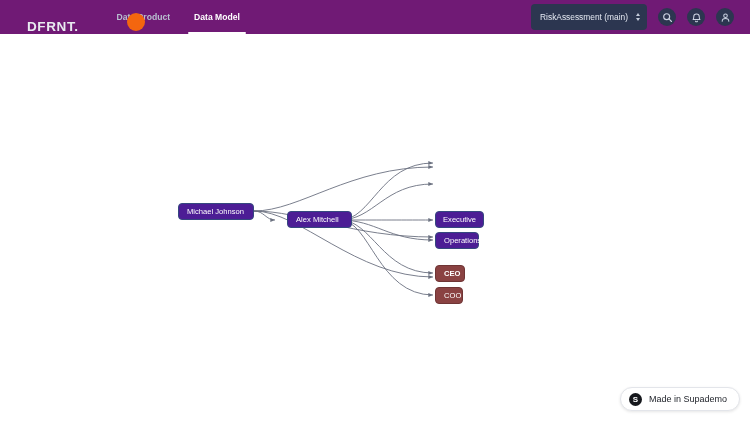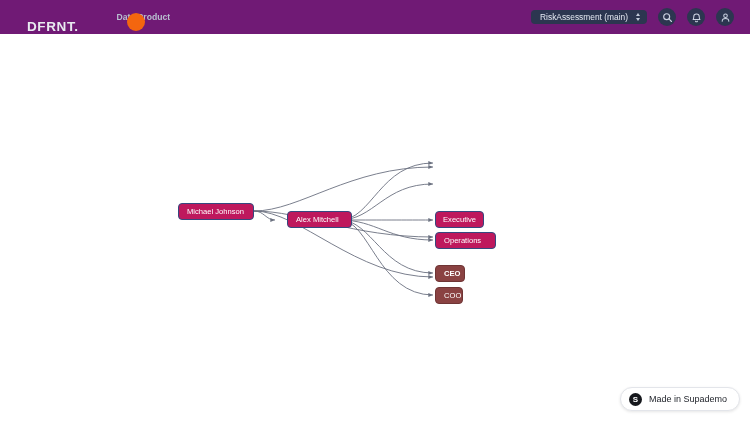--- a/index.html
+++ b/index.html
@@ -48,21 +48,21 @@
   .navtab.semi .ul { background: #7b879e; }
 
   #header-right {
     position: absolute; right: 16px; top: 0; height: 34px;
     display: flex; align-items: center; gap: 11px;
   }
   #repo-select {
     display: flex; align-items: center; gap: 8px;
     background: #2c3650;
     border-radius: 4px;
-    height: 14px;
+    height: 26px;
     padding: 0 7px 0 9px;
     color: #e5e9f2;
     font-size: 8.4px;
     white-space: nowrap;
     cursor: pointer;
   }
   .stepper { display: flex; flex-direction: column; line-height: 0; gap: 1.5px; }
   .stepper i {
     display: block; width: 0; height: 0;
     border-left: 2.6px solid transparent;
@@ -98,21 +98,21 @@
     display: flex; align-items: center;
     border-radius: 4px;
     color: #ffffff;
     font-size: 7.6px;
     white-space: nowrap;
     padding: 0 8px;
     height: 17px;
     cursor: pointer;
     border: 1px solid rgba(0,0,0,0.18);
   }
-  .node.blue { background: #be185d; border-color: #35487f; }
+  .node.blue { background: #4c1d95; border-color: #35487f; }
   .node.red  { background: #8a4242; border-color: #6f3535; }
 
   
   #supademo {
     position: absolute;
     right: 10px; bottom: 11px;
     height: 24px;
     display: flex; align-items: center; gap: 7px;
     background: #ffffff;
     border: 1px solid #e3e5ea;
@@ -138,20 +138,24 @@
 <div id="app">
 
   <div id="topbar">
     <div id="brand">DFRNT.</div>
 
     <div id="navtabs">
       <div class="navtab">
         <span>Data Product</span>
         <span class="ul"></span>
       </div>
+      <div class="navtab active">
+        <span>Data Model</span>
+        <span class="ul"></span>
+      </div>
     </div>
 
     <div id="header-right">
       <div id="repo-select">
         <span>RiskAssessment (main)</span>
         <span class="stepper">
           <i class="up"></i>
             <i class="dn"></i>
         </span>
       </div>
@@ -213,21 +217,21 @@
     <div class="node blue" style="left:275px; top:177px; width:65px;margin-left:12px;">
       <span>Alex Mitchell</span>
     </div>
 
 
 
     <div class="node blue" style="left:435px; top:177px; width:49px;justify-content:center;">
       <span>Executive</span>
     </div>
 
-    <div class="node blue" style="left:435px; top:198px; width:61px;">
+    <div class="node blue" style="left:435px; top:198px; width:44px;">
       <span>Operations</span>
     </div>
 
     <div class="node red" style="left:435px; top:231px; width:30px;font-weight:bold;">
       <span>CEO</span>
     </div>
 
     <div class="node red" style="left:435px; top:253px; width:28px;text-align:center;">
       <span>COO</span>
     </div>

